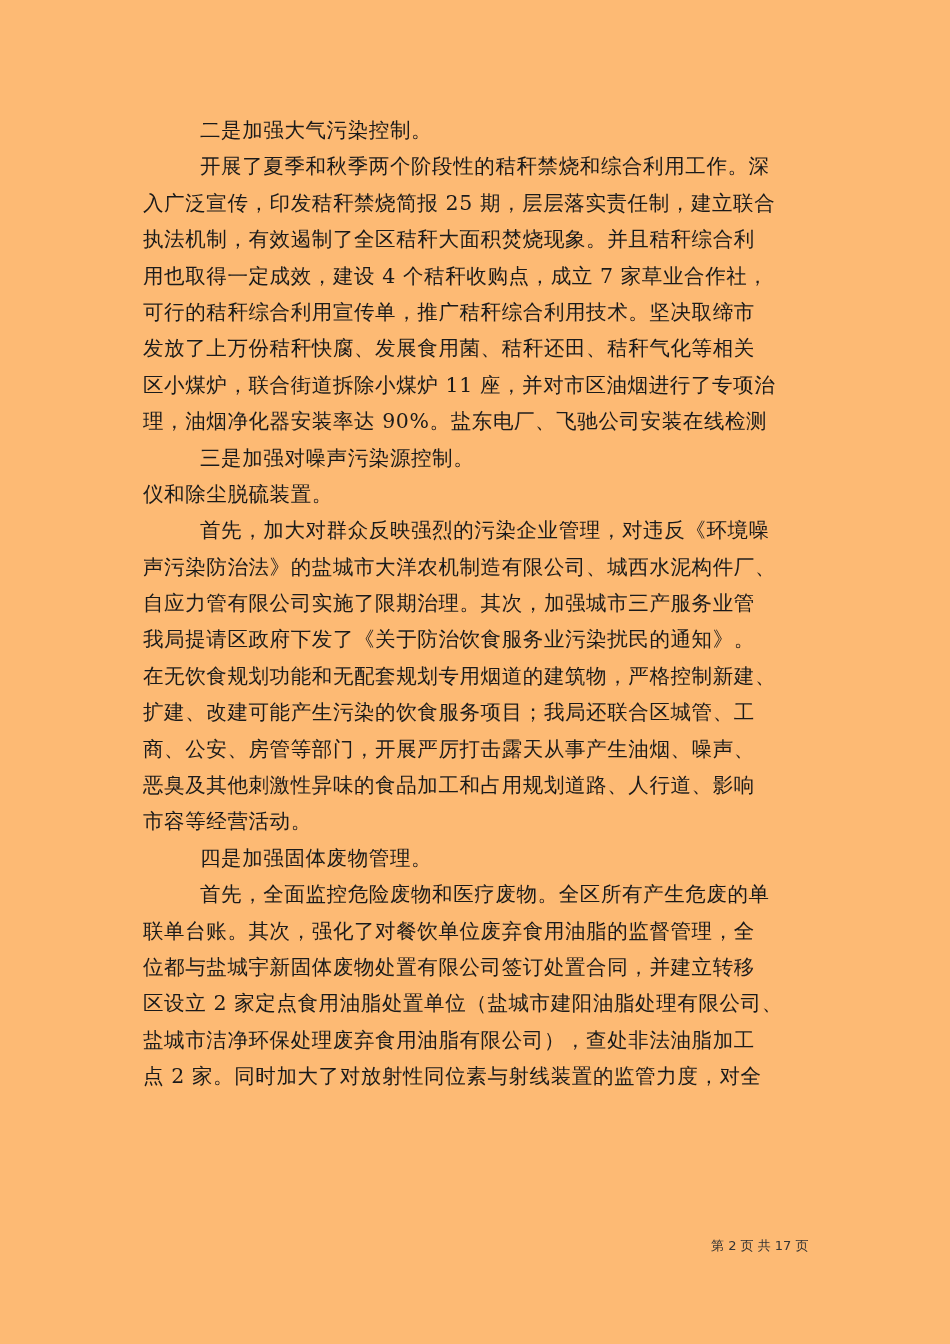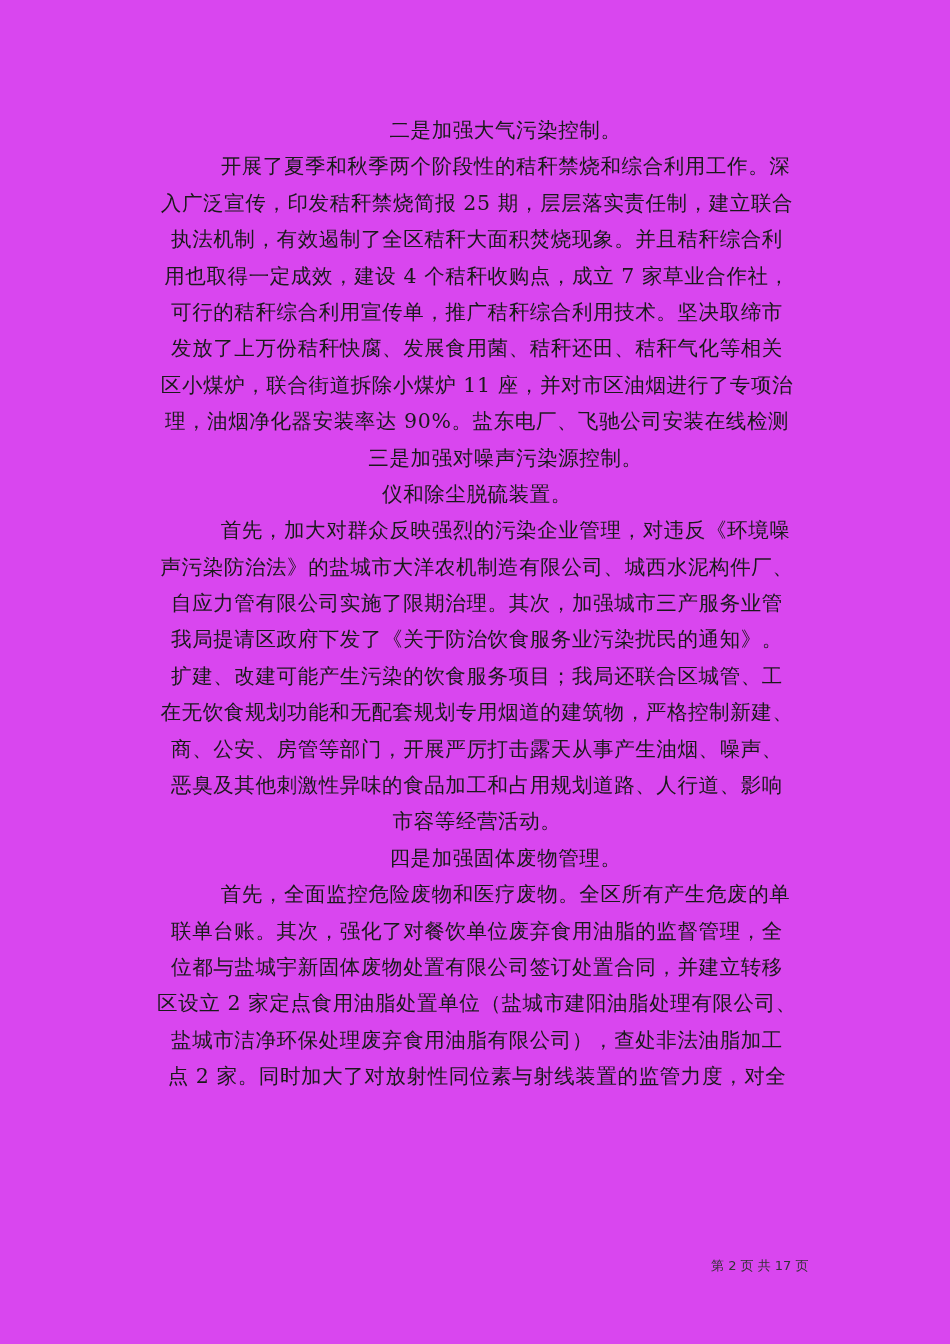--- a/index.html
+++ b/index.html
@@ -1,24 +1,24 @@
 <!DOCTYPE html>
 <html><head>
 <meta charset="utf-8">
 <style>
   html, body { margin: 0; padding: 0; background: #ffffff; }
   body { width: 950px; height: 1344px; position: relative; overflow: hidden;
          font-family: "DejaVu Serif", "Liberation Serif", serif; color: #1a1a1a; }
-  .page { position: absolute; left: 0; top: 0; width: 950px; height: 1344px; background: #d946ef; text-align: center; }
+  .page { position: absolute; left: 0; top: 0; width: 950px; height: 1344px; background: #fdba74; }
   .body-text { position: absolute; left: 143px; top: 112px; width: 668px; }
   .line { height: 36.4px; line-height: 36.4px; font-size: 20.5px; white-space: nowrap;
           letter-spacing: 0.6px; }
   .indent { padding-left: 57px; }
   .footer { position: absolute; left: 711px; top: 1237px; font-size: 13px;
-            font-family: "DejaVu Sans", "Liberation Sans", sans-serif; color: #333; white-space: nowrap; margin-top: 20px; }
+            font-family: "DejaVu Sans", "Liberation Sans", sans-serif; color: #333; white-space: nowrap; }
 </style>
 </head>
 <body>
 
 <div class="page">
   <div class="body-text" id="body-text">
       <div class="line indent">二是加强大气污染控制。</div>
       <div class="line indent">开展了夏季和秋季两个阶段性的秸秆禁烧和综合利用工作。深</div>
       <div class="line">入广泛宣传，印发秸秆禁烧简报 25 期，层层落实责任制，建立联合</div>
       <div class="line">执法机制，有效遏制了全区秸秆大面积焚烧现象。并且秸秆综合利</div>
@@ -26,22 +26,22 @@
       <div class="line">可行的秸秆综合利用宣传单，推广秸秆综合利用技术。坚决取缔市</div>
       <div class="line">发放了上万份秸秆快腐、发展食用菌、秸秆还田、秸秆气化等相关</div>
       <div class="line">区小煤炉，联合街道拆除小煤炉 11 座，并对市区油烟进行了专项治</div>
       <div class="line">理，油烟净化器安装率达 90%。盐东电厂、飞驰公司安装在线检测</div>
       <div class="line indent">三是加强对噪声污染源控制。</div>
       <div class="line">仪和除尘脱硫装置。</div>
       <div class="line indent">首先，加大对群众反映强烈的污染企业管理，对违反《环境噪</div>
       <div class="line">声污染防治法》的盐城市大洋农机制造有限公司、城西水泥构件厂、</div>
       <div class="line">自应力管有限公司实施了限期治理。其次，加强城市三产服务业管</div>
       <div class="line">我局提请区政府下发了《关于防治饮食服务业污染扰民的通知》。</div>
+      <div class="line">在无饮食规划功能和无配套规划专用烟道的建筑物，严格控制新建、</div>
       <div class="line">扩建、改建可能产生污染的饮食服务项目；我局还联合区城管、工</div>
-      <div class="line">在无饮食规划功能和无配套规划专用烟道的建筑物，严格控制新建、</div>
       <div class="line">商、公安、房管等部门，开展严厉打击露天从事产生油烟、噪声、</div>
       <div class="line">恶臭及其他刺激性异味的食品加工和占用规划道路、人行道、影响</div>
       <div class="line">市容等经营活动。</div>
       <div class="line indent">四是加强固体废物管理。</div>
       <div class="line indent">首先，全面监控危险废物和医疗废物。全区所有产生危废的单</div>
       <div class="line">联单台账。其次，强化了对餐饮单位废弃食用油脂的监督管理，全</div>
       <div class="line">位都与盐城宇新固体废物处置有限公司签订处置合同，并建立转移</div>
       <div class="line">区设立 2 家定点食用油脂处置单位（盐城市建阳油脂处理有限公司、</div>
       <div class="line">盐城市洁净环保处理废弃食用油脂有限公司），查处非法油脂加工</div>
       <div class="line">点 2 家。同时加大了对放射性同位素与射线装置的监管力度，对全</div>

